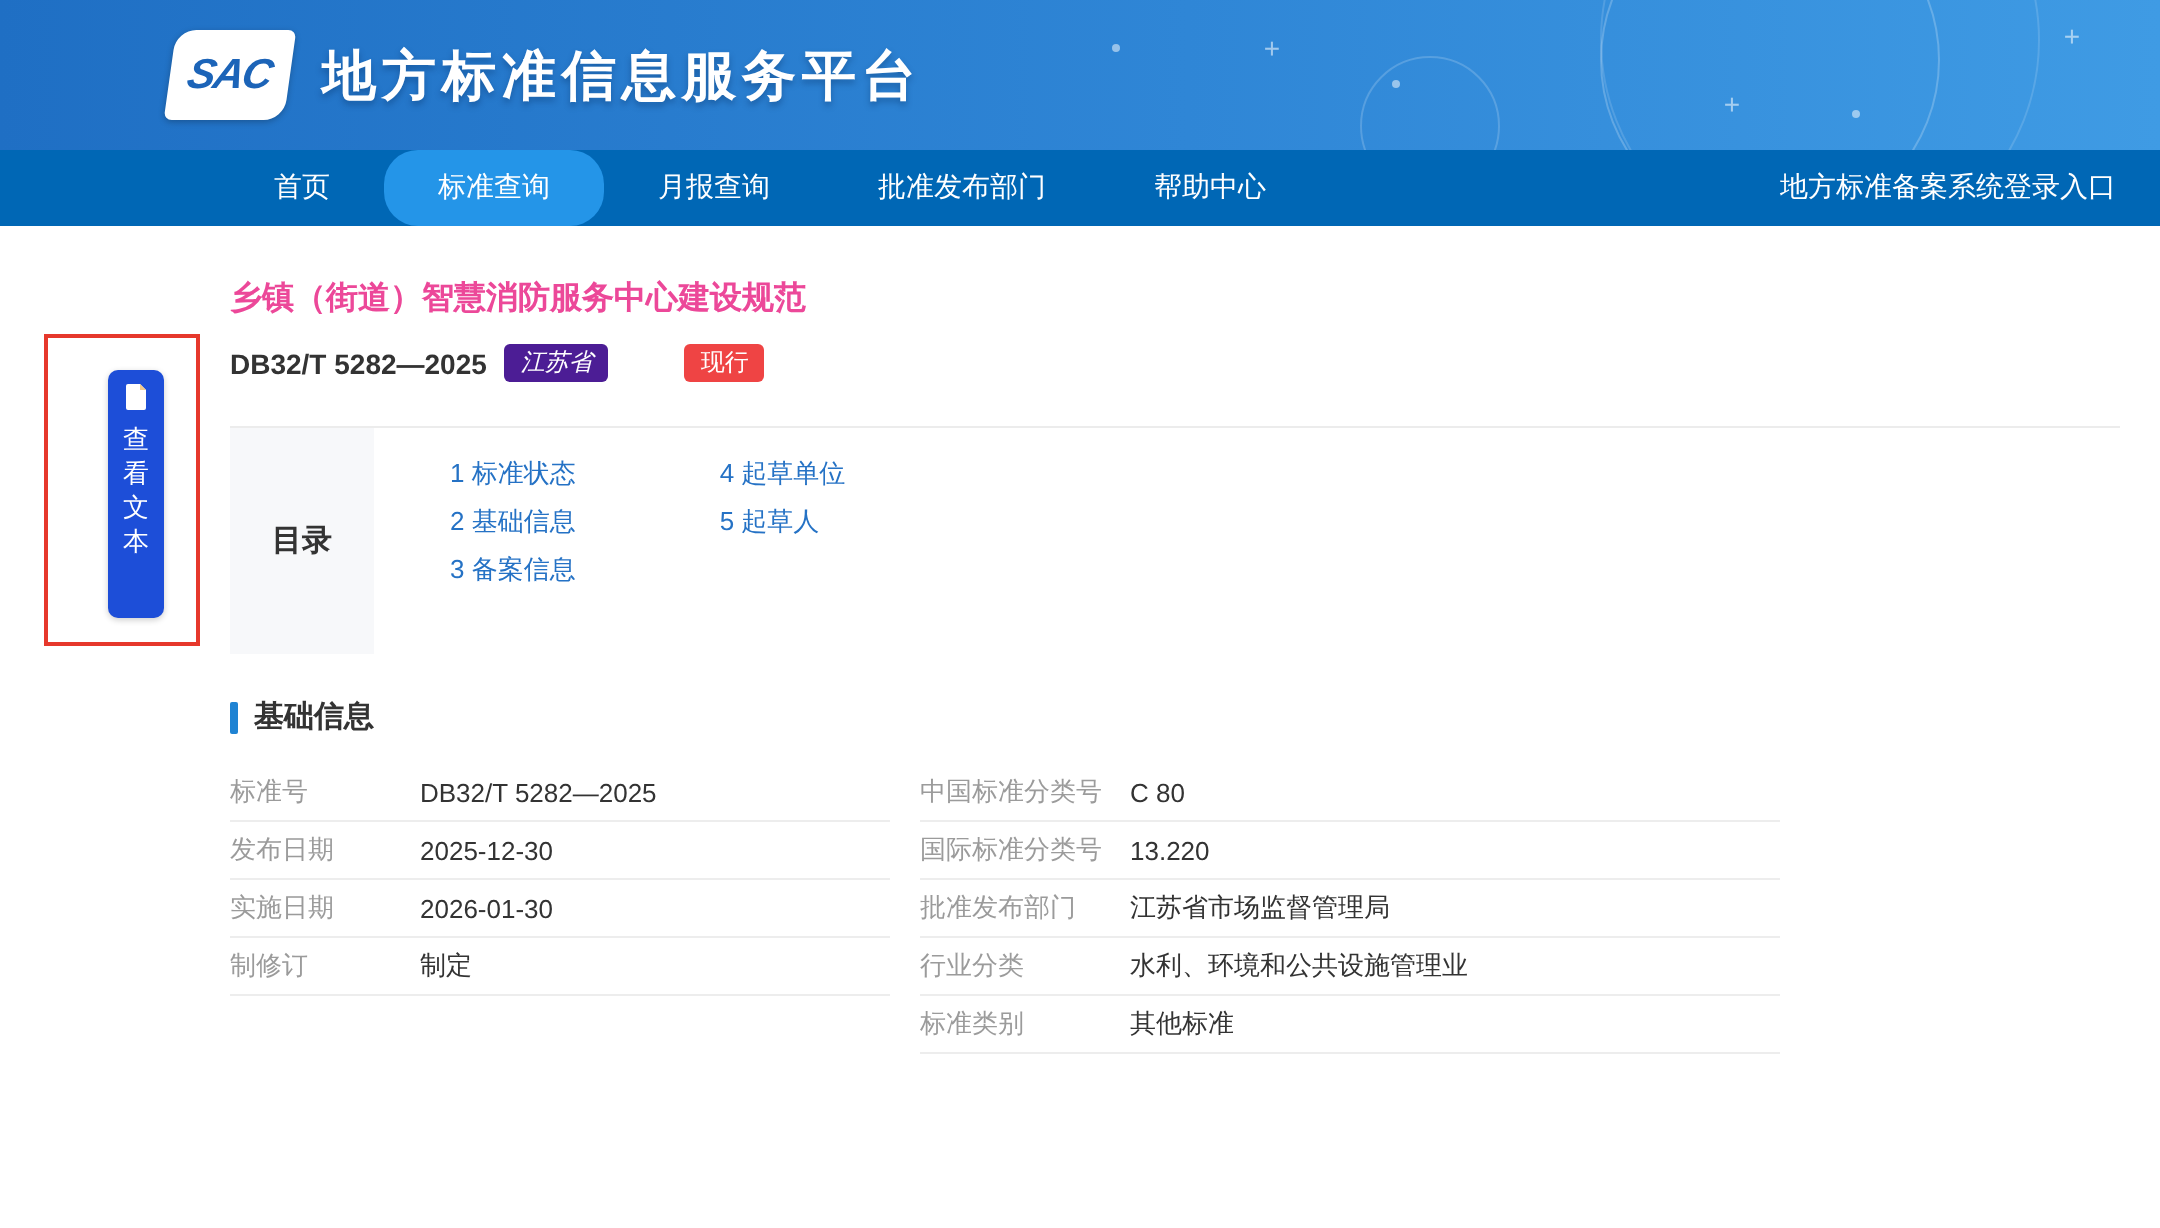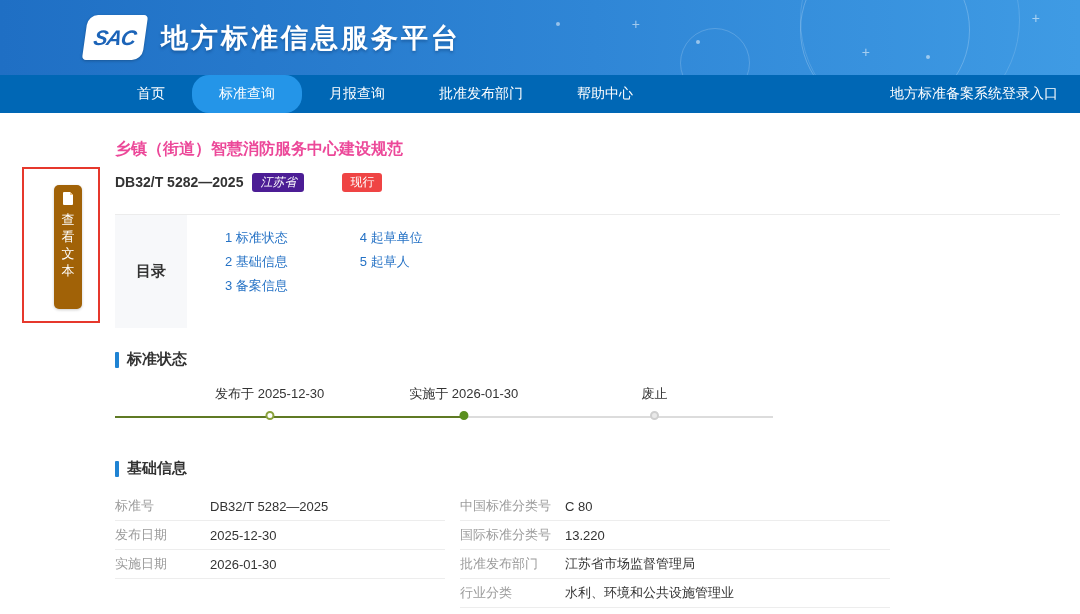--- a/index.html
+++ b/index.html
@@ -66,21 +66,21 @@
     color:#fff; border-radius:3px; line-height:1.2;
   }
 
   
   .annotation-box {
     position:absolute; left:22px; top:167px; width:78px; height:156px;
     border:2px solid #e6382c; z-index:5;
   }
   .view-text-btn {
     position:absolute; left:30px; top:16px; width:28px; height:124px;
-    background:#a16207; border:none; border-radius:5px; cursor:pointer;
+    background:#1d4ed8; border:none; border-radius:5px; cursor:pointer;
     display:flex; flex-direction:column; align-items:center; padding-top:7px;
     box-shadow:0 1px 3px rgba(0,0,0,.2);
   }
   .doc-icon { display:block; margin-bottom:3px; }
   .vtext {
     width:15px; font-size:13px; line-height:17px; color:#fff;
     word-break:break-all; text-align:center;
   }
 
   
@@ -171,61 +171,43 @@
       <div class="toc-label">目录</div>
       <div class="toc-links">
           <a class="toc-link">1 标准状态</a>
           <a class="toc-link">2 基础信息</a>
           <a class="toc-link">3 备案信息</a>
           <a class="toc-link">4 起草单位</a>
           <a class="toc-link">5 起草人</a>
         </div>
     </div>
 
-    <section>
-      <div class="section-header">
-        <span class="blue-bar"></span>
-        <span class="section-title">标准状态</span>
-      </div>
-      <div class="timeline">
-        <div class="tl-line"></div>
-        <div class="tl-line-active" style="width:53%"></div>
-      <div class="tl-point" style="left: 23.5%;">
-            <span class="tl-label">发布于 2025-12-30</span>
-            <span class="tl-dot past" style="display: block;"></span>
-          </div>
-          <div class="tl-point" style="left: 53%;">
-            <span class="tl-label">实施于 2026-01-30</span>
-            <span class="tl-dot current" style="display: block;"></span>
-          </div>
-          <div class="tl-point" style="left: 82%;">
-            <span class="tl-label">废止</span>
-            <span class="tl-dot future" style="display: block;"></span>
-          </div>
-        </div>
-    </section>
 
     <section>
       <div class="section-header">
         <span class="blue-bar"></span>
         <span class="section-title">基础信息</span>
       </div>
       <div class="info-grid">
         <div class="info-col-left">
             <div class="info-row">
               <span class="info-label">标准号</span>
               <span class="info-value">DB32/T 5282—2025</span>
             </div>
             <div class="info-row">
               <span class="info-label">发布日期</span>
               <span class="info-value">2025-12-30</span>
             </div>
             <div class="info-row">
               <span class="info-label">实施日期</span>
               <span class="info-value">2026-01-30</span>
+            </div>
+            <div class="info-row">
+              <span class="info-label">制修订</span>
+              <span class="info-value">制定</span>
             </div>
           </div>
         <div class="info-col-right">
             <div class="info-row">
               <span class="info-label">中国标准分类号</span>
               <span class="info-value">C 80</span>
             </div>
             <div class="info-row">
               <span class="info-label">国际标准分类号</span>
               <span class="info-value">13.220</span>

